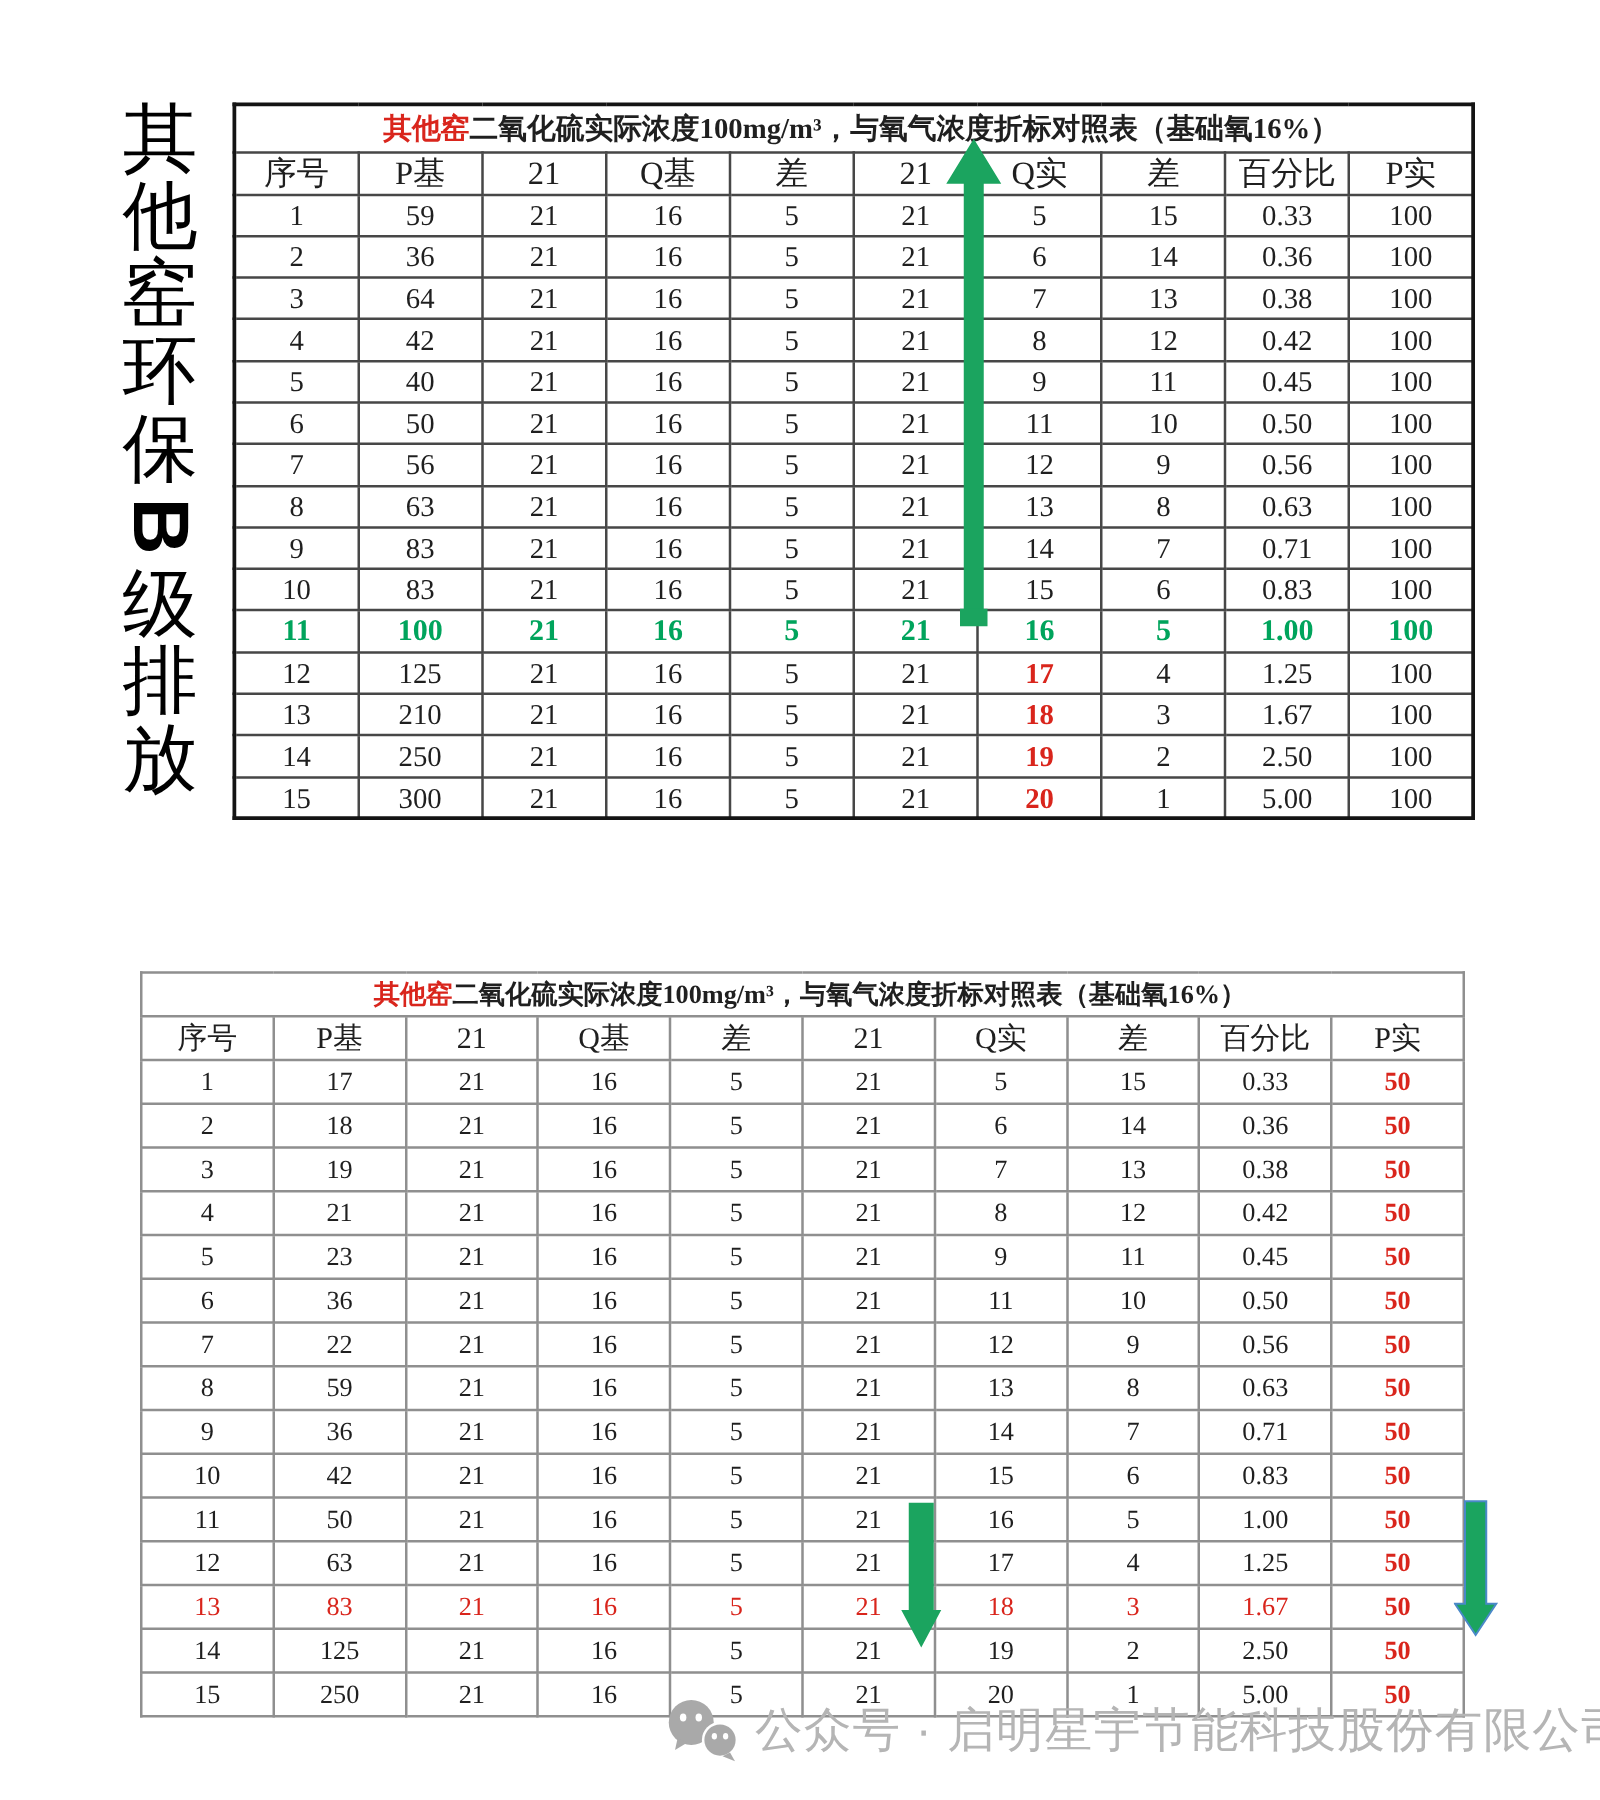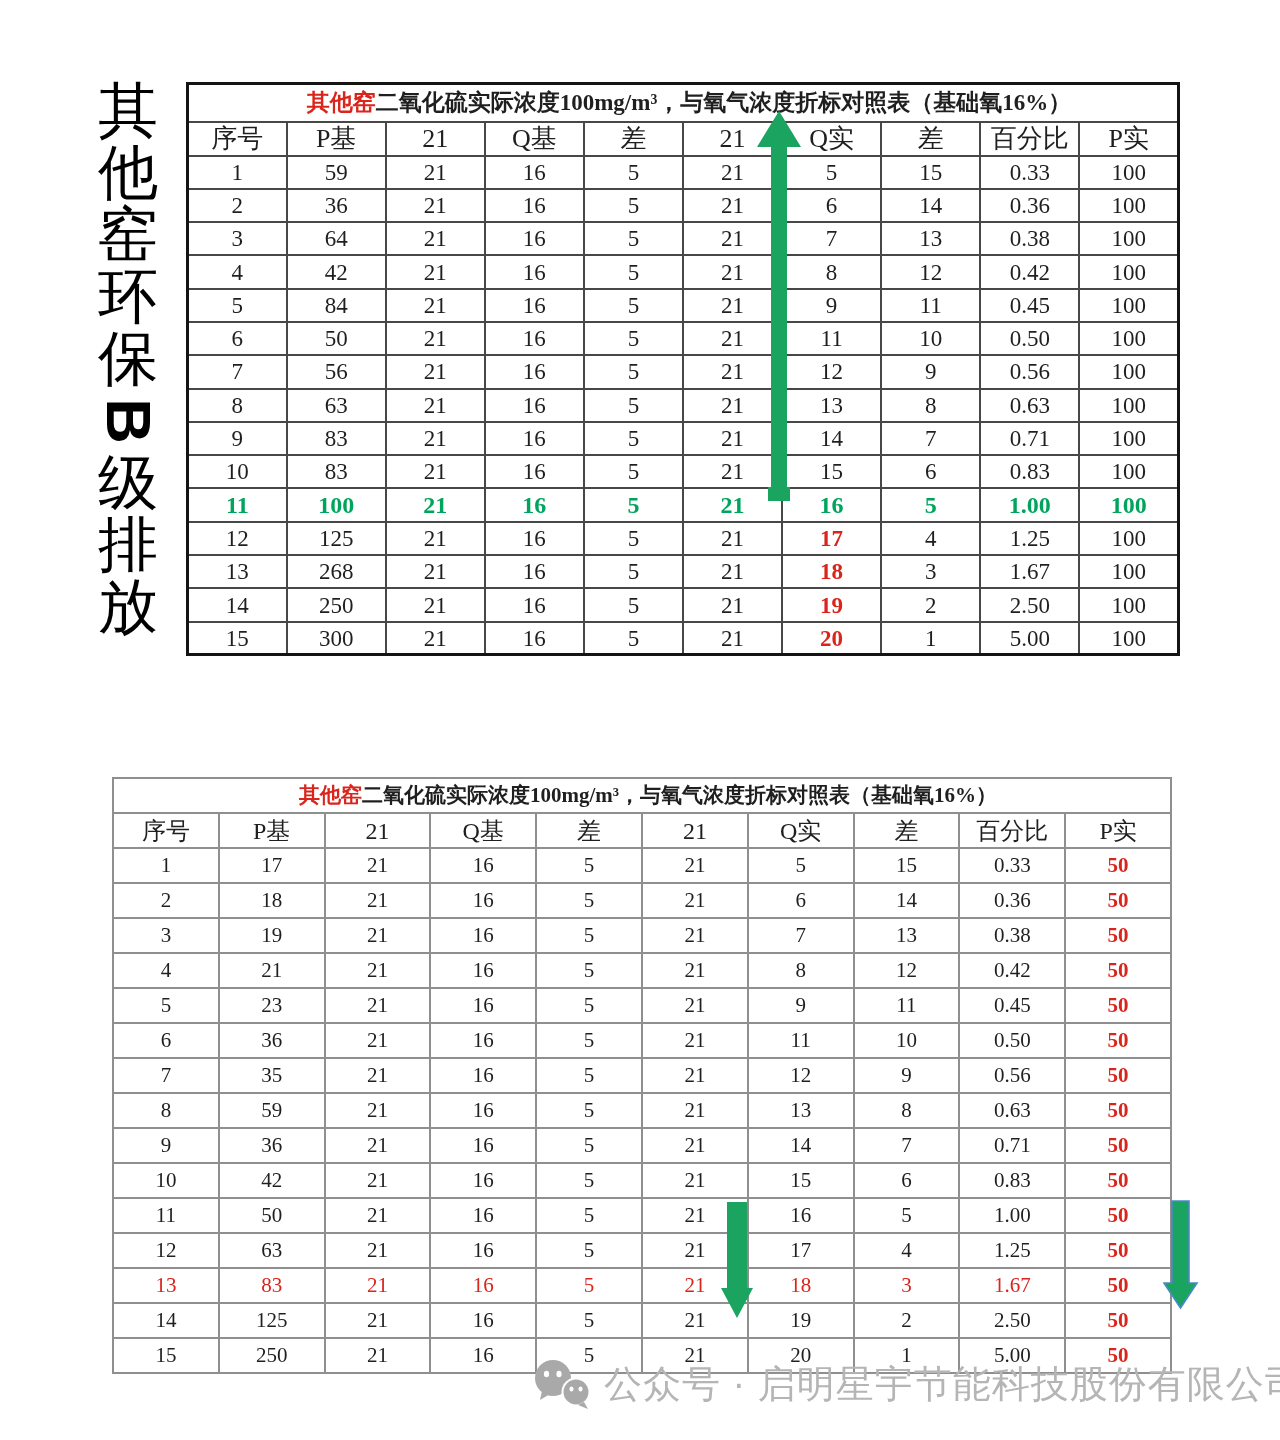--- a/index.html
+++ b/index.html
@@ -147,21 +147,21 @@
           <td>16</td>
           <td>5</td>
           <td>21</td>
           <td>8</td>
           <td>12</td>
           <td>0.42</td>
           <td>100</td>
         </tr>
         <tr class="data-row">
           <td>5</td>
-          <td>84</td>
+          <td>40</td>
           <td>21</td>
           <td>16</td>
           <td>5</td>
           <td>21</td>
           <td>9</td>
           <td>11</td>
           <td>0.45</td>
           <td>100</td>
         </tr>
         <tr class="data-row">
@@ -243,21 +243,21 @@
           <td>16</td>
           <td>5</td>
           <td>21</td>
           <td class="red-cell">17</td>
           <td>4</td>
           <td>1.25</td>
           <td>100</td>
         </tr>
         <tr class="data-row">
           <td>13</td>
-          <td>268</td>
+          <td>210</td>
           <td>21</td>
           <td>16</td>
           <td>5</td>
           <td>21</td>
           <td class="red-cell">18</td>
           <td>3</td>
           <td>1.67</td>
           <td>100</td>
         </tr>
         <tr class="data-row">
@@ -372,21 +372,21 @@
           <td>16</td>
           <td>5</td>
           <td>21</td>
           <td>11</td>
           <td>10</td>
           <td>0.50</td>
           <td class="red-cell">50</td>
         </tr>
         <tr class="data-row">
           <td>7</td>
-          <td>35</td>
+          <td>22</td>
           <td>21</td>
           <td>16</td>
           <td>5</td>
           <td>21</td>
           <td>12</td>
           <td>9</td>
           <td>0.56</td>
           <td class="red-cell">50</td>
         </tr>
         <tr class="data-row">

